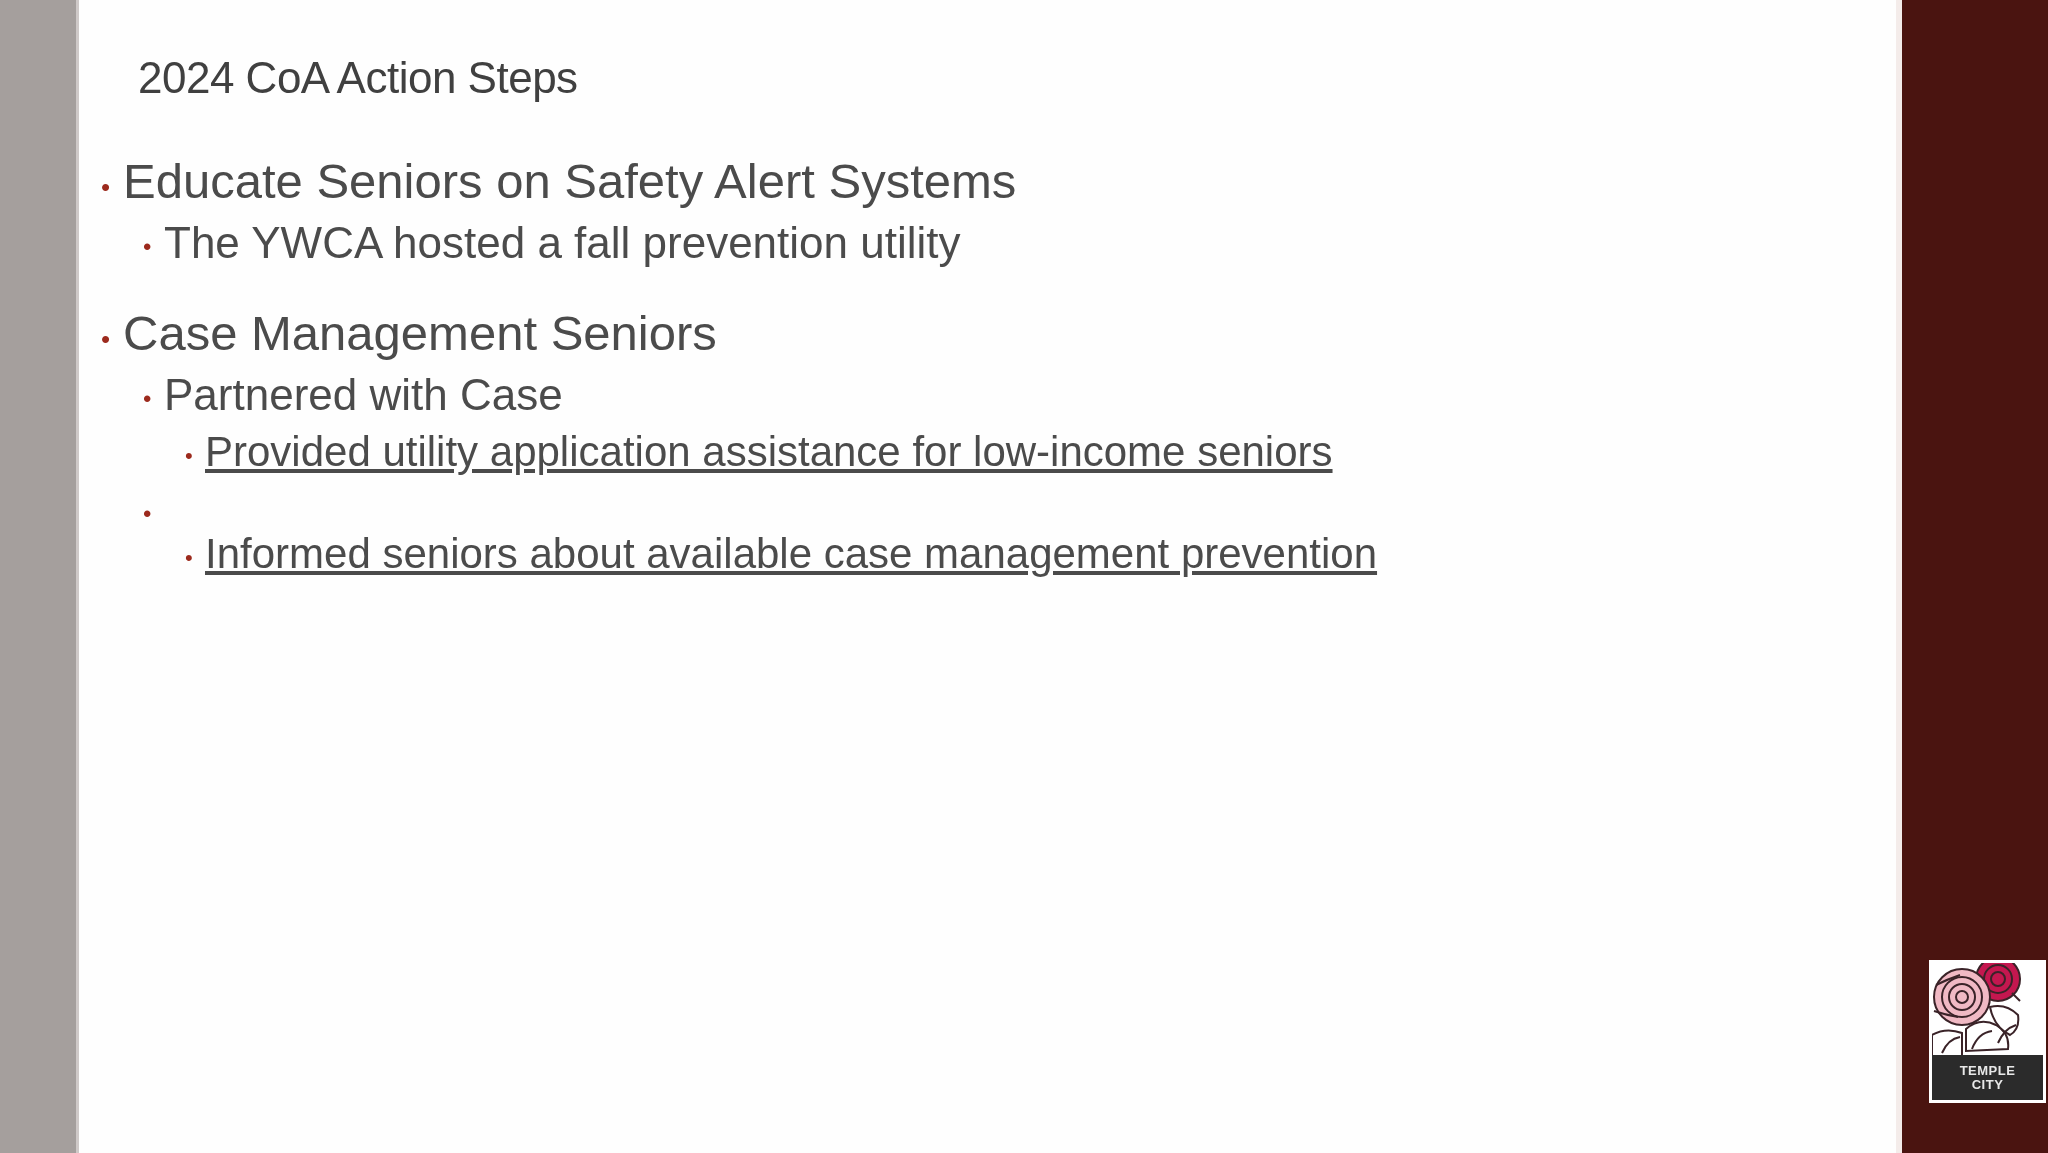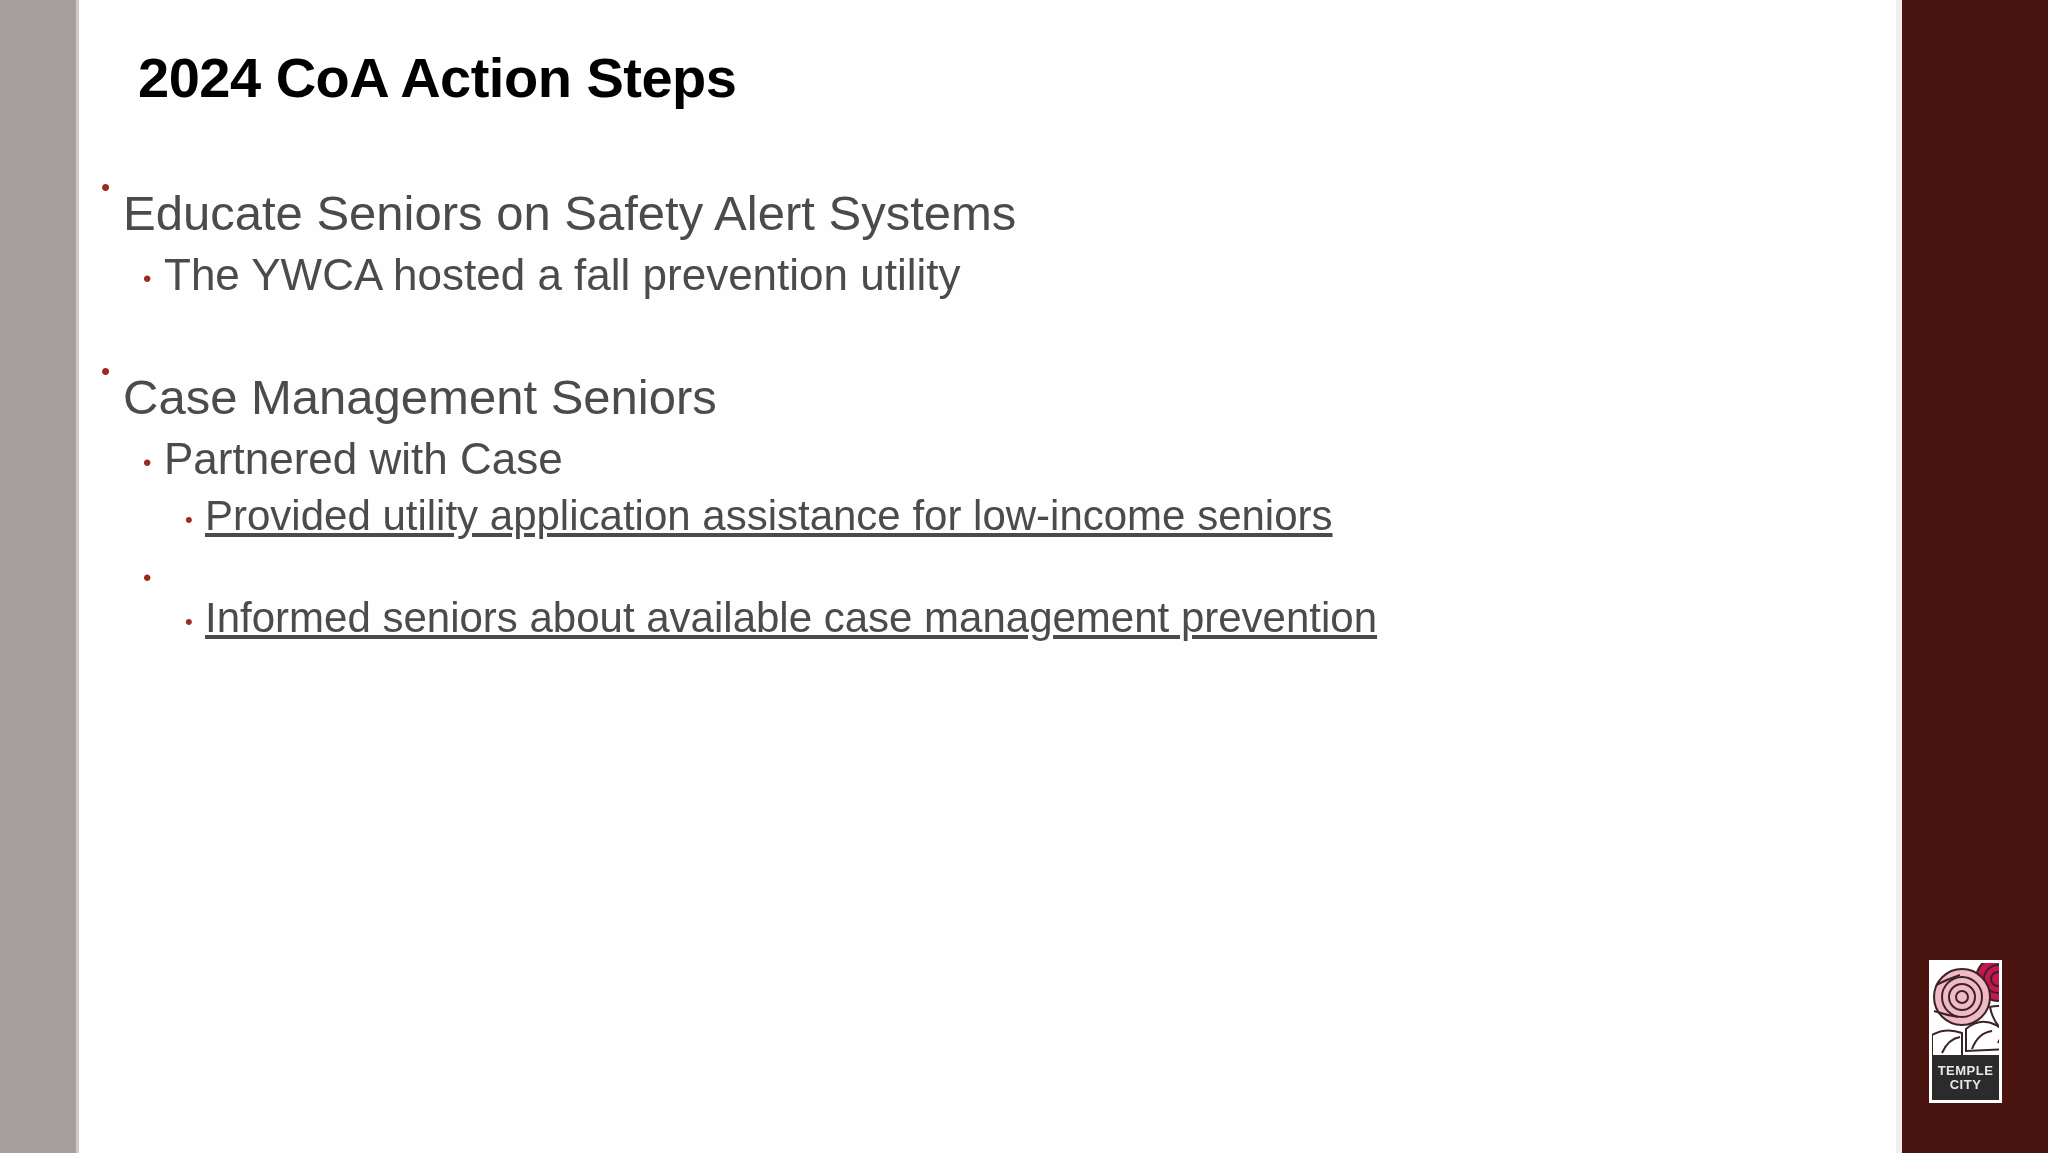--- a/index.html
+++ b/index.html
@@ -64,25 +64,25 @@
     top: 0;
     width: 1817px;
     height: 1153px;
     background: #fefefe;
   }
 
   .slide-title {
     position: absolute;
     left: 59px;
     top: 38px;
-    font-size: 56px;
+    font-size: 44px;
     line-height: 80px;
     letter-spacing: -0.5px;
-    color: #000000;
-    font-weight: 700;
+    color: #404040;
+    font-weight: 400;
     white-space: nowrap;
   }
 
   .body-block {
     position: absolute;
     left: 22px;
     top: 150px;
     width: 1760px;
   }
 
@@ -109,21 +109,21 @@
     margin-left: 0px;
     font-size: 49px;
     line-height: 63px;
     margin-top: 0px;
   }
   .lvl1 .bullet-dot {
     font-size: 26px;
     width: 22px;
     padding-top: 24px;
   }
-  .lvl1 .bullet-text { max-width: 1650px; margin-top: 32px; }
+  .lvl1 .bullet-text { max-width: 1650px; }
 
   
   .lvl2 {
     margin-left: 42px;
     font-size: 44px;
     line-height: 59px;
     margin-top: 0px;
   }
   .lvl2 .bullet-dot {
     font-size: 24px;
@@ -146,21 +146,21 @@
   }
   .lvl3 .bullet-text { max-width: 1200px; text-decoration: underline; }
 
   .gap-before { margin-top: 30px; }
 
   
   .logo {
     position: absolute;
     left: 1929px;
     top: 960px;
-    width: 73px;
+    width: 117px;
     height: 143px;
     background: #f7f2f0;
     border: 3px solid #ffffff;
     box-sizing: border-box;
     overflow: hidden;
   }
   .logo-art {
     position: absolute;
     left: 0;
     top: 0;

